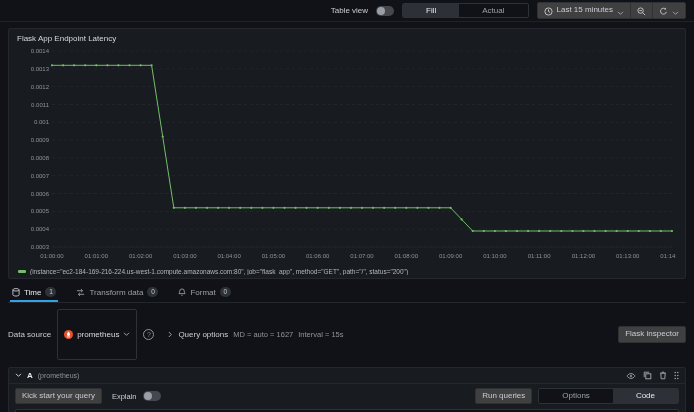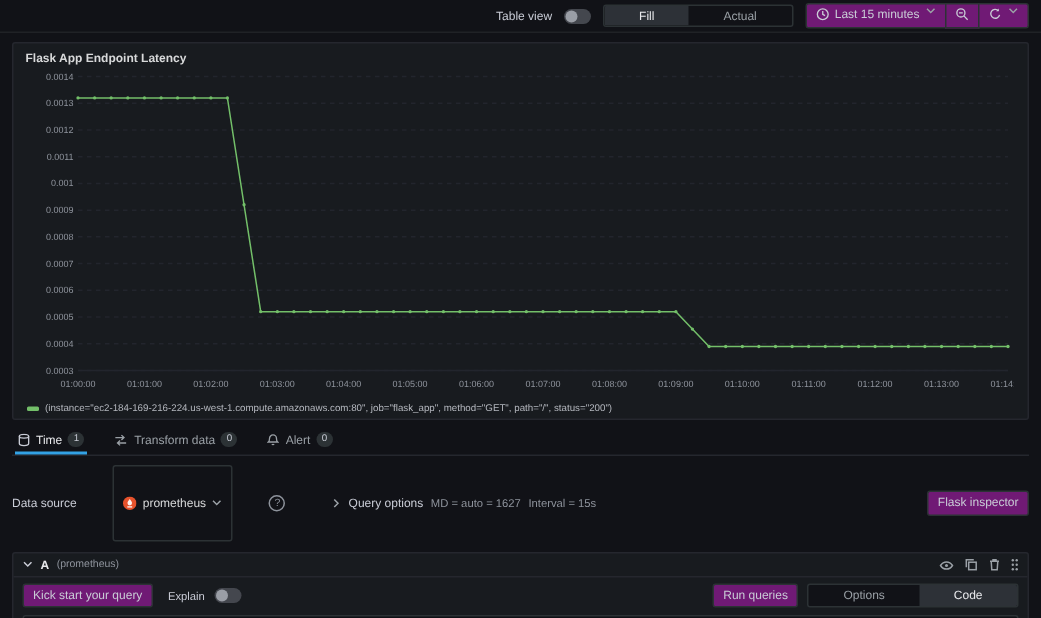--- a/index.html
+++ b/index.html
@@ -7,44 +7,44 @@
   .app{width:694px;height:412px;display:flex;flex-direction:column}
 
   
   .topbar{height:22px;flex:0 0 22px;display:flex;align-items:center;justify-content:flex-end;gap:8px;padding:0 8px;border-bottom:1px solid #202226;background:#111217}
   .tv-label{font-size:8px;color:#c9ccd6}
   .switch{width:18px;height:10px;border-radius:6px;background:#44474e;position:relative;display:inline-block;cursor:pointer}
   .switch .knob{position:absolute;left:1px;top:1px;width:8px;height:8px;border-radius:50%;background:#9a9ea6}
   .segmented{display:flex;border:1px solid #2c3235;border-radius:2px;overflow:hidden;background:#111217}
   .segmented .seg{background:transparent;border:none;color:#9aa0a6;font-size:8px;padding:2px 23px;cursor:pointer;line-height:1.2}
   .segmented .seg.selected{background:#2d3137;color:#e8e9ec}
-  .btn{display:inline-flex;align-items:flex-start;gap:4px;background:#701a75;border:1px solid #2c3235;color:#c9ccd6;font-size:8px;padding:2px 6px;border-radius:2px;cursor:pointer;line-height:1.3;white-space:nowrap}
+  .btn{display:inline-flex;align-items:flex-end;gap:4px;background:#404040;border:1px solid #2c3235;color:#c9ccd6;font-size:8px;padding:2px 6px;border-radius:2px;cursor:pointer;line-height:1.3;white-space:nowrap}
   .btn-group{display:flex}
   .btn-group .btn{border-radius:0;margin-left:-1px}
   .btn-group .btn:first-child{border-radius:2px 0 0 2px;margin-left:0}
   .btn-group .btn:last-child{border-radius:0 2px 2px 0}
 
   
   .panel{margin:6px 8px 0;background:#181b1f;border:1px solid #25272e;border-radius:2px;padding:4px 7px 3px;height:254px;display:flex;flex-direction:column}
-  .panel-title{font-size:8px;font-weight:700;color:#d8d9da;padding:1px 0 2px 1px}
+  .panel-title{font-size:8px;font-weight:400;color:#d8d9da;padding:1px 0 2px 1px}
   .chart-wrap{flex:1;min-height:0}
   .legend{display:flex;align-items:center;gap:4px;font-size:6.5px;color:#b4b7be;padding:1px 0 0 2px;white-space:nowrap;overflow:hidden}
   .legend-dot{width:8px;height:3px;background:#73bf69;border-radius:1px;flex:0 0 auto}
   .ytick,.xtick{fill:#8e939c;font-size:6px}
   .grid{stroke:#22252d;stroke-width:1;stroke-dasharray:3 3}
   .axisline{stroke:#22252d;stroke-width:1}
 
   
   .tabs{display:flex;gap:16px;align-items:stretch;margin:5px 8px 0;border-bottom:1px solid #25272e;padding:0 2px}
   .tab{display:flex;align-items:center;gap:4px;padding:3px 2px 5px;color:#9aa0a6;font-size:8px;cursor:pointer}
   .tab.active{color:#e8e9ec;box-shadow:inset 0 -2px 0 #33a2e5}
   .badge{min-width:11px;text-align:center;background:#2c3235;border-radius:7px;padding:0 3px;font-size:6.5px;color:#c9ccd6;line-height:10px}
 
   
-  .ds-row{display:flex;align-items:center;gap:24px;margin:6px 8px 0;font-size:8px}
+  .ds-row{display:flex;align-items:center;gap:6px;margin:6px 8px 0;font-size:8px}
   .ds-label{color:#c9ccd6}
   .ds-picker{display:flex;align-items:center;gap:4px;background:#111217;border:1px solid #2c3235;border-radius:2px;padding:20px 6px;color:#d8d9da;cursor:pointer}
   .icon-circle{width:11px;height:11px;border:1px solid #8e939c;color:#8e939c;border-radius:50%;font-size:7px;display:inline-flex;align-items:center;justify-content:center;cursor:pointer}
   .qo{display:flex;align-items:center;gap:5px;margin-left:8px;cursor:pointer}
   .qo-label{color:#c9ccd6}
   .qo-meta{color:#8e939c;font-size:7.5px}
   .spacer{flex:1}
 
   
   .query-card{margin:7px 8px 0;background:#181b1f;border:1px solid #25272e;border-radius:2px;padding-bottom:2px}
@@ -234,21 +234,21 @@
           <path d="M1 3h6M5.5 1.2L7.4 3 5.5 4.8M9 7H3M4.5 5.2L2.6 7l1.9 1.8" stroke="#9aa0a6" fill="none" stroke-width="1"></path>
         </svg>
       <span>Transform data</span>
       <span class="badge">0</span>
     </div>
     <div class="tab">
       <svg width="8" height="9" viewBox="0 0 9 10">
           <path d="M4.5 1a2.6 2.6 0 0 1 2.6 2.6c0 2 .9 2.7.9 2.7H1s.9-.7.9-2.7A2.6 2.6 0 0 1 4.5 1z" stroke="#9aa0a6" fill="none" stroke-width="1"></path>
           <path d="M3.7 7.8a.9.9 0 0 0 1.6 0" stroke="#9aa0a6" fill="none" stroke-width="1"></path>
         </svg>
-      <span>Alert</span>
+      <span>Format</span>
       <span class="badge">0</span>
     </div>
   </nav>
 
   <div class="ds-row">
     <span class="ds-label">Data source</span>
     <div class="ds-picker">
       <svg width="9" height="9" viewBox="0 0 10 10">
           <circle cx="5" cy="5" r="5" fill="#e6522c"></circle>
           <path d="M5 1.8c1 1.2 1.7 2 1.7 3.1A1.7 1.7 0 0 1 5 6.6a1.7 1.7 0 0 1-1.7-1.7c0-1.1.7-1.9 1.7-3.1z" fill="#fff" opacity=".92"></path>

